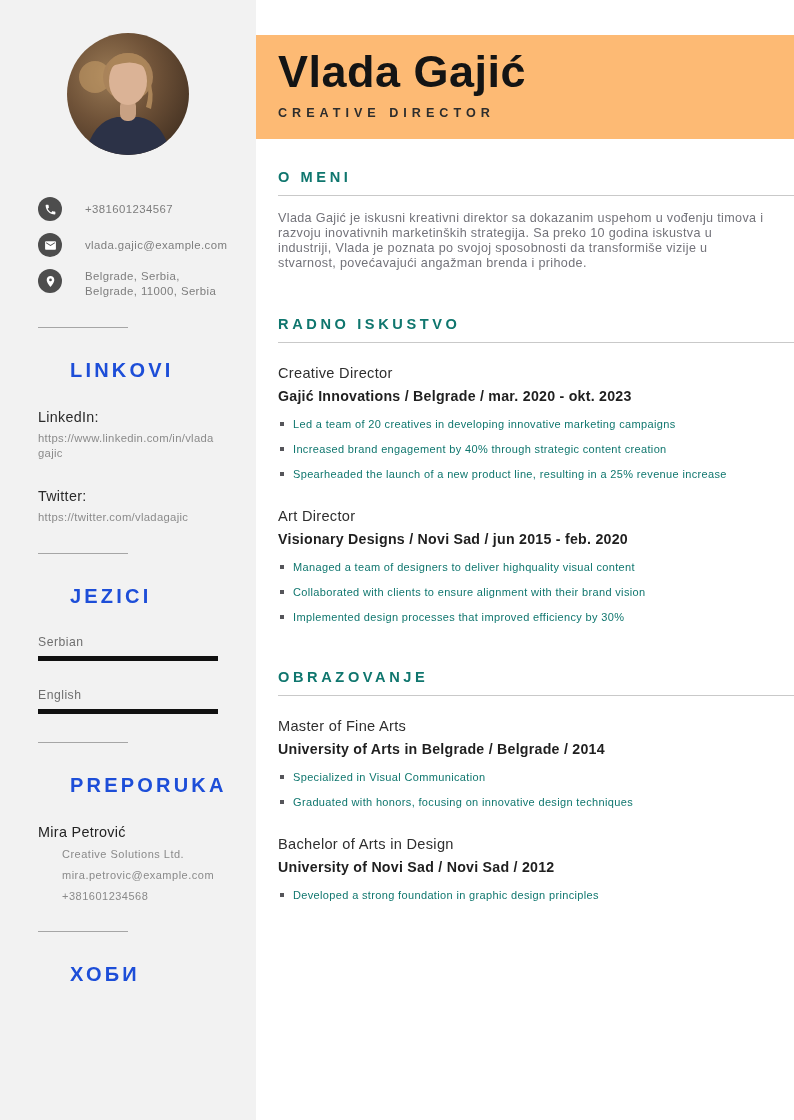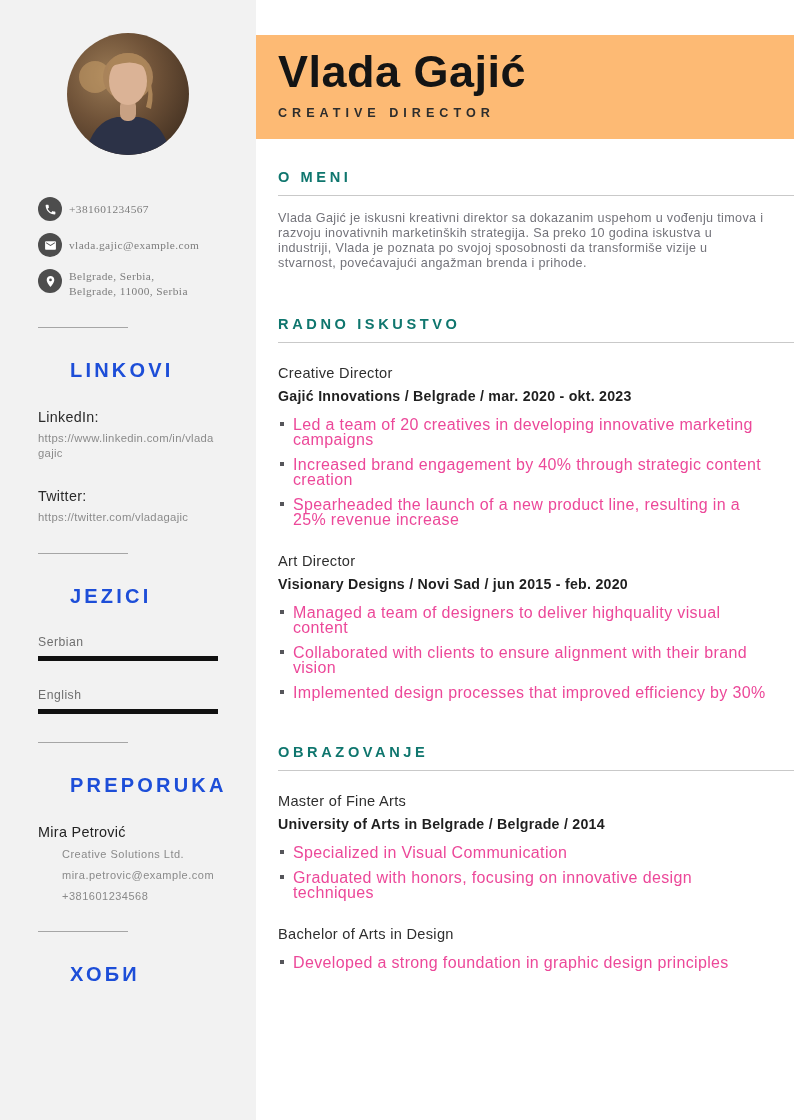--- a/index.html
+++ b/index.html
@@ -6,21 +6,21 @@
   html,body { background:#ffffff; }
   body { font-family:"Liberation Sans","DejaVu Sans",sans-serif; }
   .page { position:relative; width:794px; height:1120px; background:#ffffff; overflow:hidden; display:flex; margin:0 auto; }
 
   
   .sidebar { width:256px; flex:none; background:#f2f2f2; padding:33px 38px 20px 38px; }
   .photo-wrap { width:122px; height:122px; border-radius:50%; overflow:hidden; margin:0 auto; }
   .photo-wrap svg { display:block; }
 
   .contact { margin-top:42px; }
-  .contact-row { display:flex; gap:7px; margin-bottom:12px; align-items:center;font-family:Liberation Serif, serif; }
+  .contact-row { display:flex; gap:23px; margin-bottom:12px; align-items:center; }
   .contact-row.top { align-items:flex-start; }
   .cicon { width:24px; height:24px; border-radius:50%; background:#4d4d4d; flex:none;
            display:flex; align-items:center; justify-content:center; }
   .cicon svg { width:13px; height:13px; fill:#ffffff; }
   .ctext { font-size:11.4px; color:#7d7d7d; letter-spacing:.4px; line-height:15px; }
 
   .divider { border-top:1px solid #a6a6a6; width:90px; margin-top:28px; }
 
   .side-heading { font-size:20px; font-weight:bold; letter-spacing:3.2px; color:#1d4ed8; margin-top:31px;margin-left:32px; }
 
@@ -48,21 +48,21 @@
   .section-heading { font-size:14.6px; font-weight:bold; letter-spacing:3.6px; color:#0f766e; }
   .section-rule { border-bottom:1.5px solid #c9c9c9; margin:10px -26px 0 0; }
 
   .about-text { margin-top:15px; font-size:12.6px; color:#73737a; letter-spacing:.35px; line-height:15.3px; }
 
   .entry { margin-top:22px; }
   .entry + .entry { margin-top:26px; }
   .entry-role { font-size:14.6px; color:#2e2e2e; letter-spacing:.3px; }
   .entry-meta { font-size:14.2px; font-weight:bold; color:#1f1f1f; letter-spacing:.25px; margin-top:7px; }
   .bullets { list-style:none; margin-top:13px; }
-  .bullets li { font-size:16px; color:#ec4899; letter-spacing:.35px; line-height:15px; margin-bottom:10px; position:relative; padding-left:15px; }
+  .bullets li { font-size:11px; color:#0f766e; letter-spacing:.35px; line-height:15px; margin-bottom:10px; position:relative; padding-left:15px; }
   .bullets li::before { content:""; position:absolute; left:2px; top:5.5px; width:3.5px; height:3.5px; background:#55555a; }
 </style>
 </head>
 <body>
 
 <div class="page">
 
   <aside class="sidebar">
 
     <div class="photo-wrap">
@@ -201,20 +201,21 @@
         <div class="entry-role">Master of Fine Arts</div>
         <div class="entry-meta">University of Arts in Belgrade / Belgrade / 2014</div>
         <ul class="bullets">
           <li>Specialized in Visual Communication</li>
           <li>Graduated with honors, focusing on innovative design techniques</li>
         </ul>
       </div>
 
       <div class="entry">
         <div class="entry-role">Bachelor of Arts in Design</div>
+        <div class="entry-meta">University of Novi Sad / Novi Sad / 2012</div>
         <ul class="bullets">
           <li>Developed a strong foundation in graphic design principles</li>
         </ul>
       </div>
     </section>
 
   </main>
 </div>
 
 </body></html>

